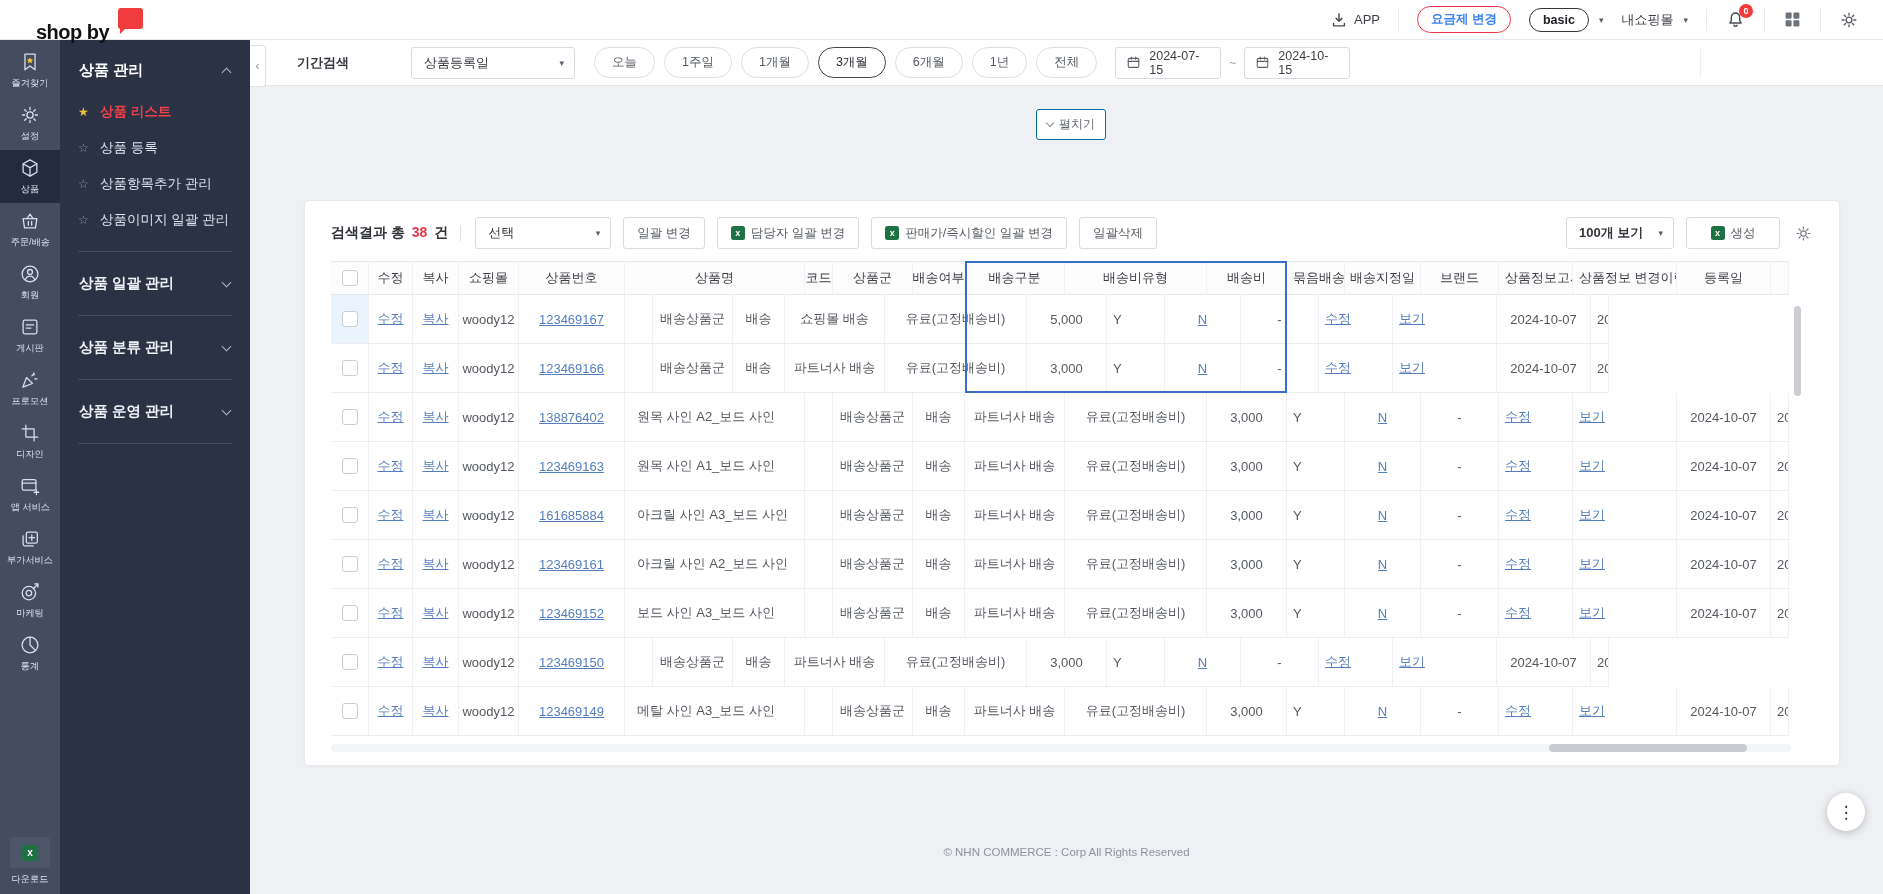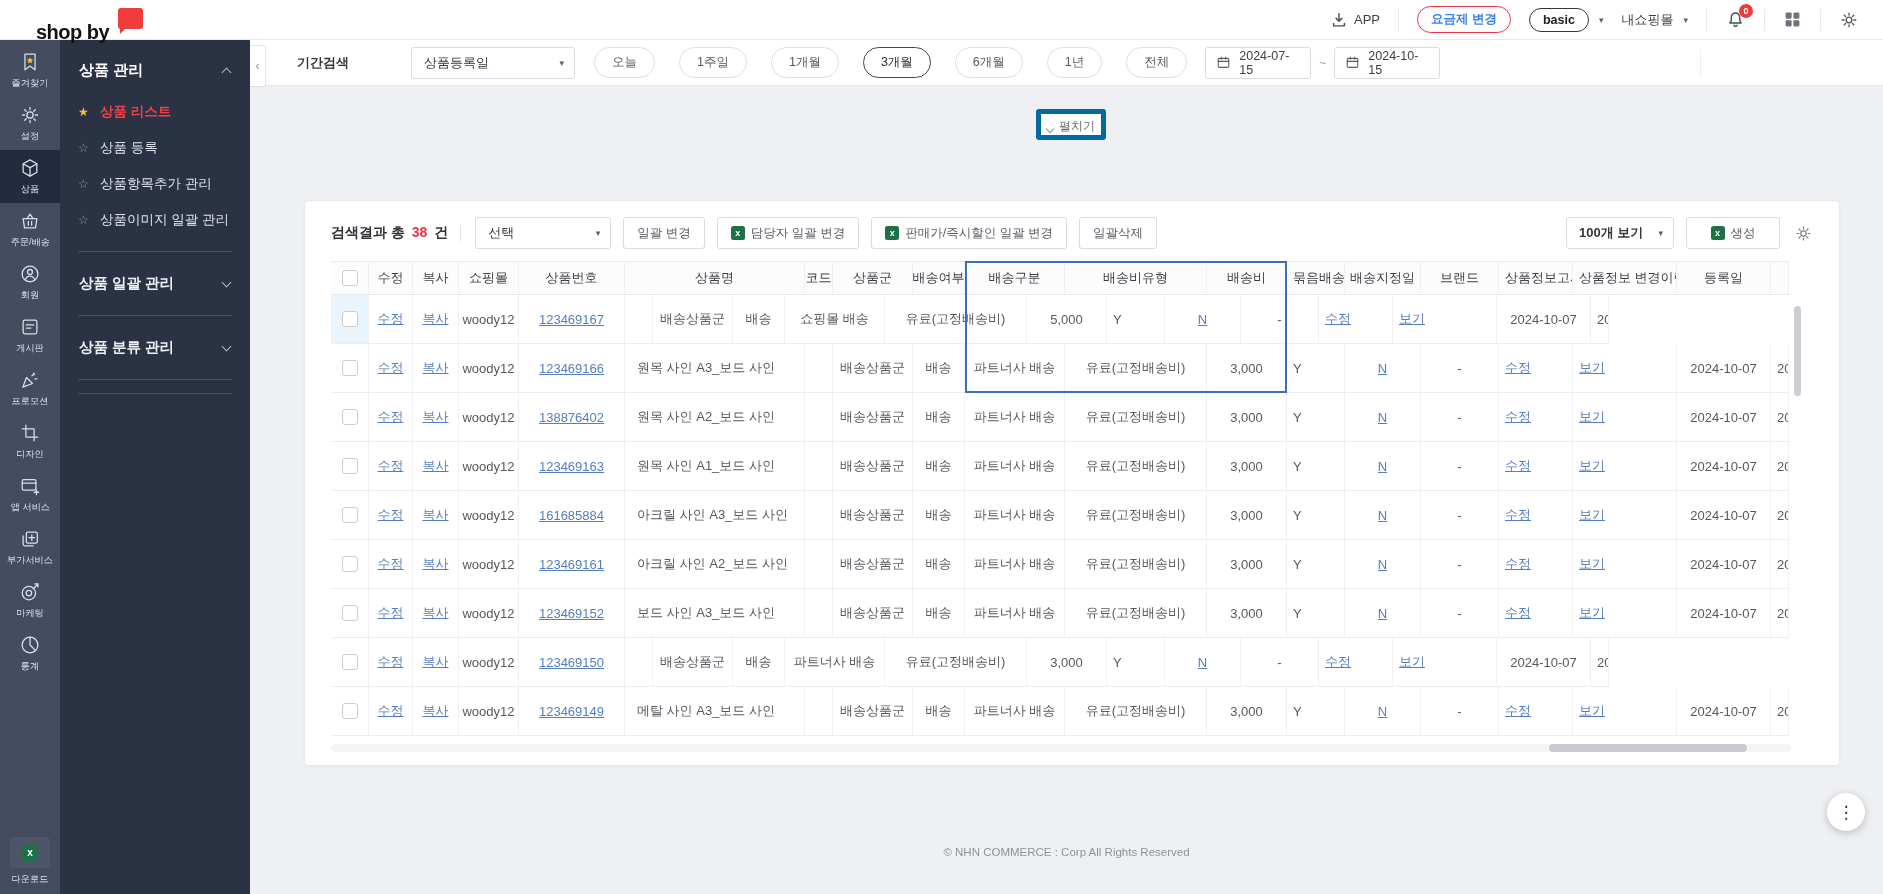--- a/index.html
+++ b/index.html
@@ -54,31 +54,31 @@
   .content { position:absolute; left:250px; top:40px; width:1633px; height:854px; background:#eef0f3; }
   .collapse-tab { position:absolute; left:0; top:5px; width:16px; height:42px; background:#fff; border:1px solid #dfe2e7; border-left:none;
     border-radius:0 4px 4px 0; display:flex; align-items:center; justify-content:center; color:#8b9097; font-size:12px; cursor:pointer; z-index:5; }
 
   .filterbar { position:absolute; left:0; top:0; width:1633px; height:46px; background:#fff; border-bottom:1px solid #e5e7eb;
     display:flex; align-items:center; }
   .f-label { margin-left:47px; font-size:13px; color:#33363c; font-weight:bold; }
   .selectbox { height:32px; border:1px solid #d8dbe1; border-radius:3px; background:#fff; display:flex; align-items:center;
     justify-content:space-between; padding:0 10px 0 12px; font-size:13px; color:#33363c; cursor:pointer; }
   .f-select { width:164px; margin-left:62px; }
-  .pill-group { display:flex; gap:24px; margin-left:19px; }
+  .pill-group { display:flex; gap:9px; margin-left:19px; }
   .p-pill { height:31px; padding:0 17px; border-radius:16px; border:1px solid #dcdfe4; background:#fff; font-size:12.5px; color:#555a61;
     cursor:pointer; font-family:inherit; }
   .p-pill.selected { border:1px solid #43474e; color:#2b2e33; }
   .datebox { height:32px; width:106px; border:1px solid #d8dbe1; border-radius:3px; background:#fff; display:flex; align-items:center;
     gap:8px; padding:0 10px; font-size:12.5px; color:#3c3f45; cursor:pointer; }
   .range-sep { margin:0 8px; color:#9aa0a8; font-size:12px; }
   .f-vdiv { position:absolute; left:1450px; top:9px; width:1px; height:28px; background:#eceef1; }
 
-  .expand-btn { position:absolute; left:786px; top:69px; width:70px; height:31px; background:#fff; border:5px solid #0369a1; border-radius:3px;
-    display:flex; align-items:flex-end; justify-content:center; gap:6px; font-size:12px; color:#62666d; cursor:pointer; }
+  .expand-btn { position:absolute; left:786px; top:69px; width:70px; height:31px; background:#fff; border:1px solid #0369a1; border-radius:3px;
+    display:flex; align-items:center; justify-content:center; gap:6px; font-size:12px; color:#62666d; cursor:pointer; }
   .expand-btn .chev { border-color:#8b9097; width:6px; height:6px; }
 
   
   .card { position:absolute; left:54px; top:160px; width:1536px; height:566px; background:#fff; border:1px solid #e7e9ed;
     border-radius:4px; box-shadow:0 1px 3px rgba(0,0,0,.04); }
   .toolbar { position:absolute; left:26px; right:26px; top:16px; height:32px; display:flex; align-items:center; }
   .result { font-size:14px; color:#2f3237; font-weight:bold; white-space:nowrap; }
   .result .cnt { color:#e8344a; margin:0 3px; }
   .tb-div { width:1px; height:16px; background:#dfe2e7; margin:0 14px 0 12px; }
   .t-select { width:136px; }
@@ -323,20 +323,24 @@
       <div class="menu-section">
         <span>상품 일괄 관리</span>
         <span class="chev down"></span>
       </div>
       <hr class="menu-divider">
       <div class="menu-section">
         <span>상품 분류 관리</span>
         <span class="chev down"></span>
       </div>
       <hr class="menu-divider">
+      <div class="menu-section">
+        <span>상품 운영 관리</span>
+        <span class="chev down"></span>
+      </div>
       <hr class="menu-divider">
     </div>
 </div>
 
 <div class="content">
   <div class="collapse-tab">
     <span>‹</span>
   </div>
 
   <div class="filterbar">
@@ -490,21 +494,20 @@
           <div class="td" style="width: 44px;">
             <a>수정</a>
           </div>
           <div class="td" style="width: 46px;">
             <a>복사</a>
           </div>
           <div class="td" style="width: 60px;">woody12</div>
           <div class="td" style="width: 106px;">
             <a>123469166</a>
           </div>
-          <div class="td left" style="width: 180px;">원목 사인 A3_보드 사인</div>
           <div class="td" style="width: 28px;"></div>
           <div class="td" style="width: 80px;">배송상품군</div>
           <div class="td" style="width: 52px;">배송</div>
           <div class="td" style="width: 100px;">파트너사 배송</div>
           <div class="td" style="width: 142px;">유료(고정배송비)</div>
           <div class="td" style="width: 80px;">3,000</div>
           <div class="td clip" style="width: 58px;">Y</div>
           <div class="td" style="width: 76px;">
             <a>N</a>
           </div>

